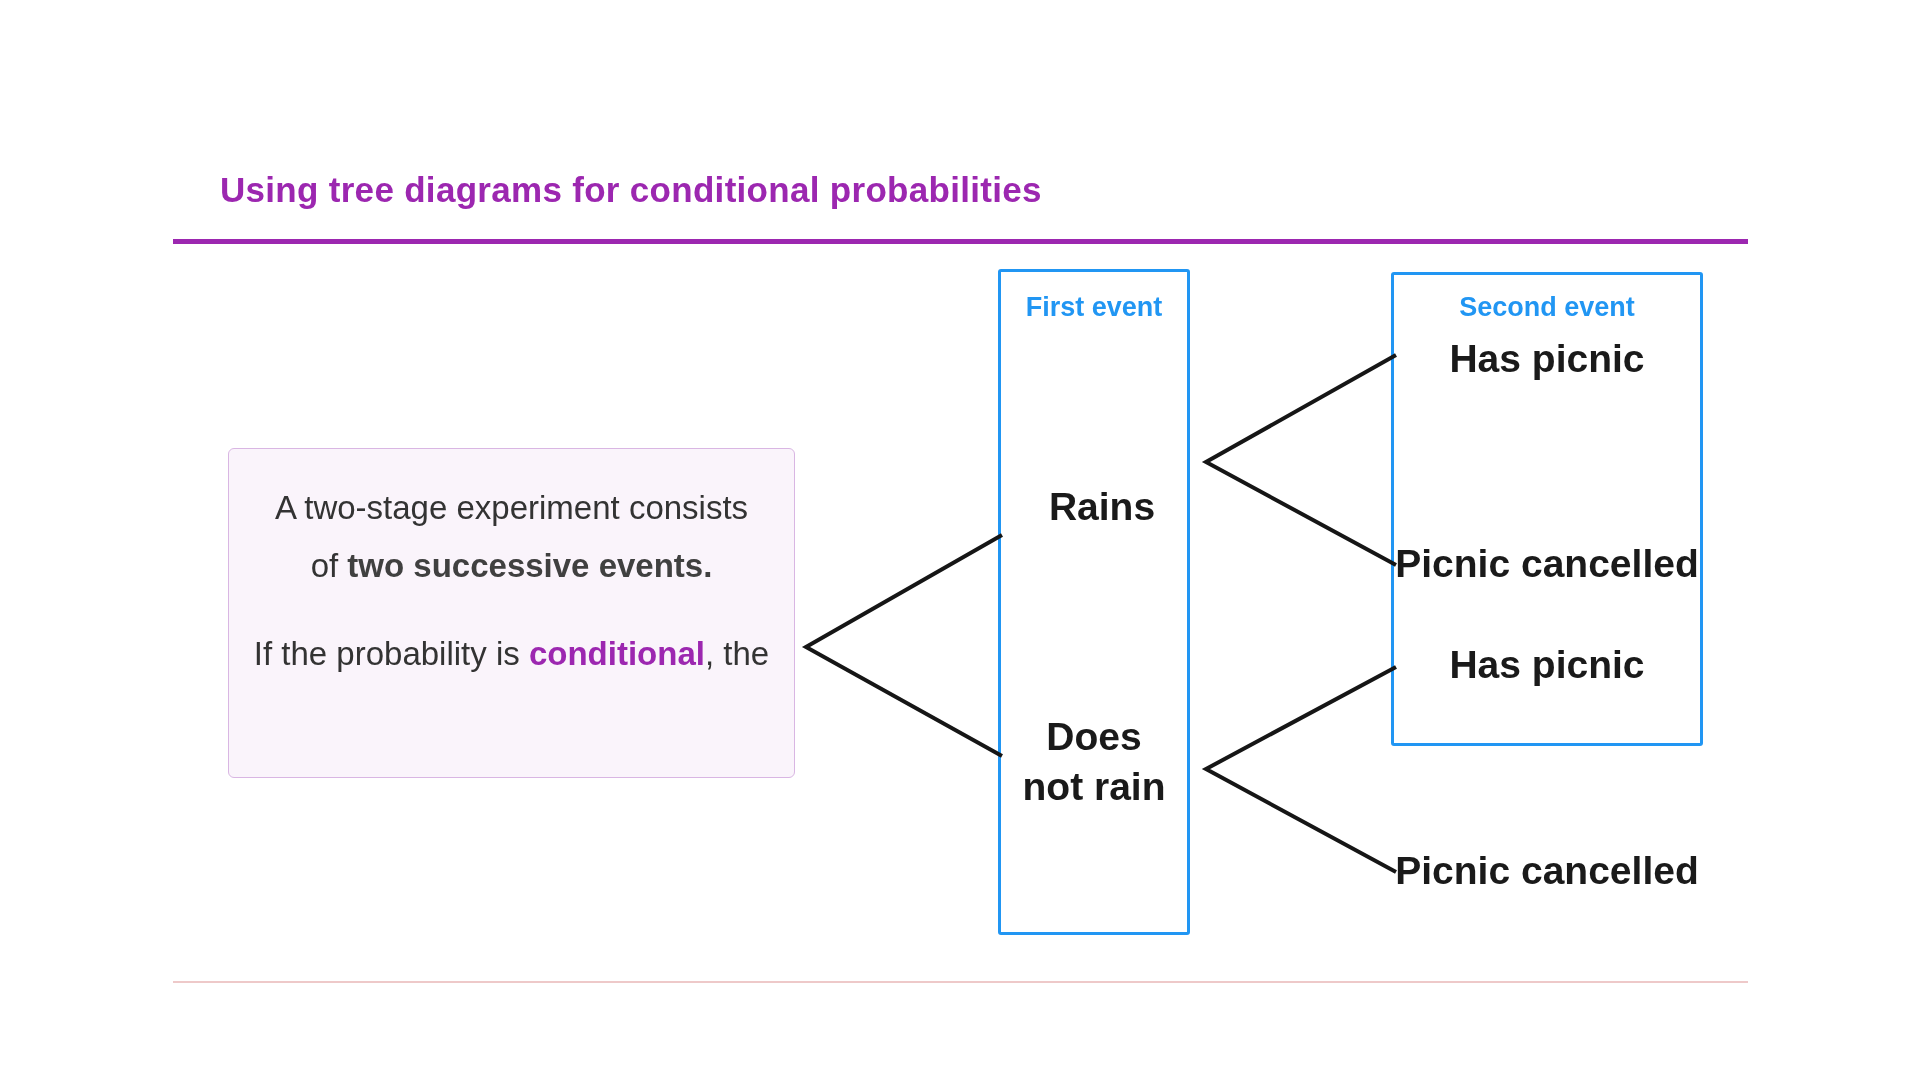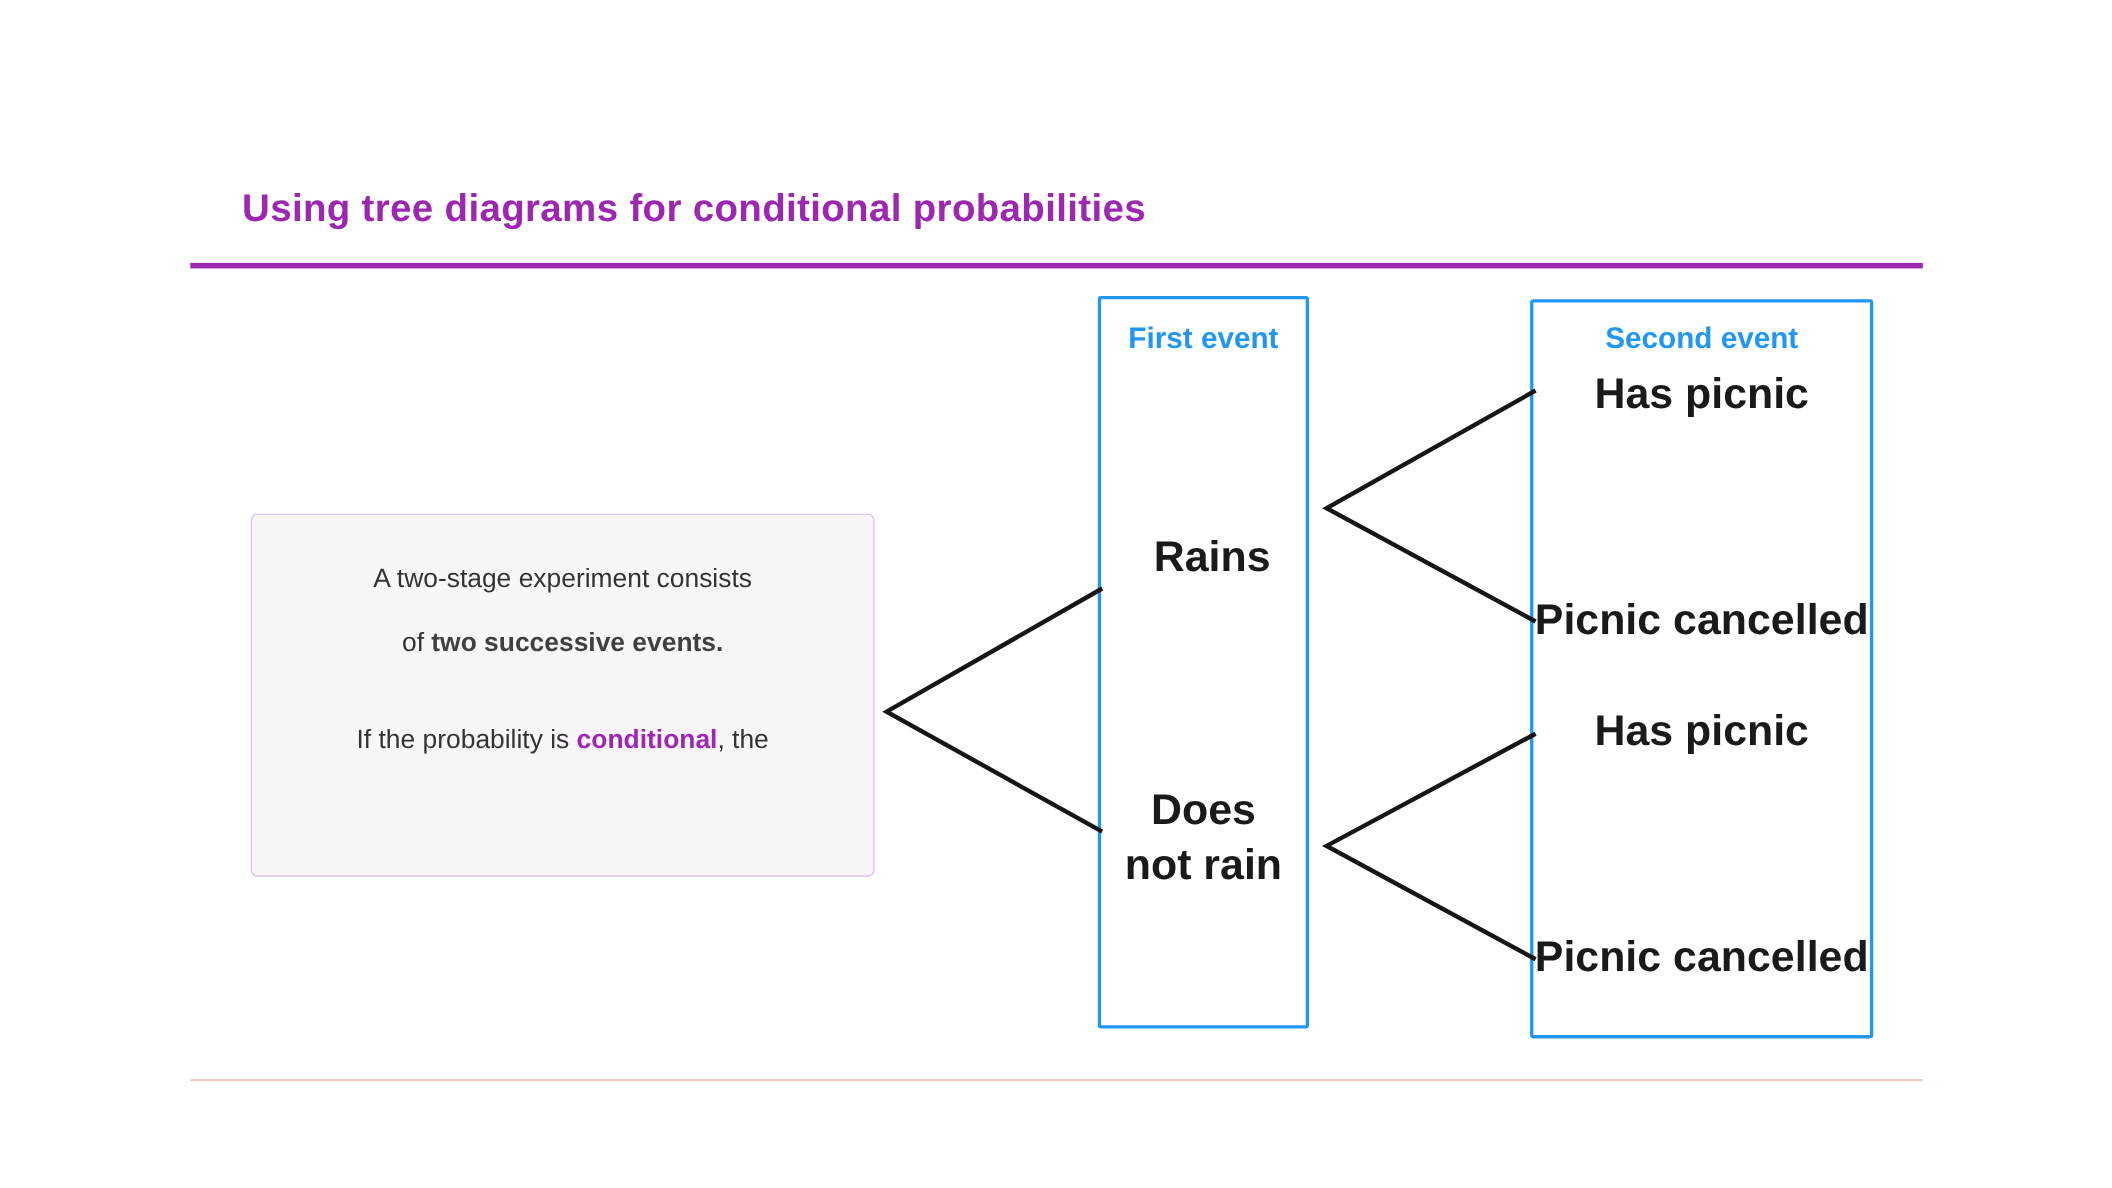--- a/index.html
+++ b/index.html
@@ -14,35 +14,35 @@
     position:absolute; left:47px; top:56px;
     font-size:35px; font-weight:bold; color:#9c27b0; letter-spacing:0.3px;
     line-height:44px; white-space:nowrap;margin-top:15px;
   }
 
   .title-rule {
     position:absolute; left:0; top:142px; width:100%; height:5px; background:#9c27b0;
   }
 
   .info-box {
-    position:absolute; left:55px; top:370px; width:567px; height:330px;
+    position:absolute; left:55px; top:351px; width:567px; height:330px;
     background:#faf4fb; border:1px solid #d9b6e3; border-radius:6px;
-    padding-top:30px; color:#333333; font-size:24px;
+    padding-top:30px; color:#333333; font-size:33px;
   }
   .ib-line { line-height:58px; text-align:center; white-space:nowrap; }
   .ib-gap { margin-top:30px;text-align:center; }
   .ib-line strong { font-weight:bold; color:#404040; }
   .ib-line strong.purple { color:#9c27b0; }
 
   .event-box {
     position:absolute; background:#ffffff;
     border:3px solid #2196f3; border-radius:3px;
   }
   .first-box  { left:825px;  top:172px; width:192px; height:666px; }
-  .second-box { left:1218px; top:175px; width:312px; height:672px;padding-left:45px; }
+  .second-box { left:1218px; top:175px; width:312px; height:474px;padding-left:45px; }
 
   .event-label {
     position:absolute; left:0; right:0; text-align:center;
     color:#2196f3; font-weight:bold; font-size:27px; line-height:34px;
     white-space:nowrap;
   }
   .first-box  .event-label { top:18px; }
   .second-box .event-label { top:15px; }
 
   .node {

